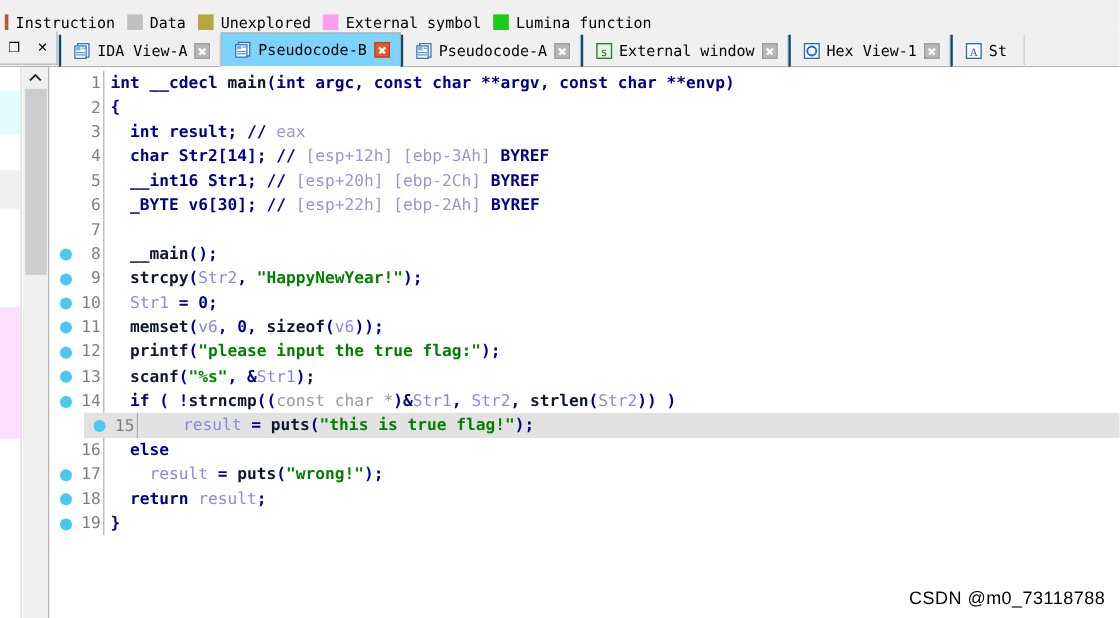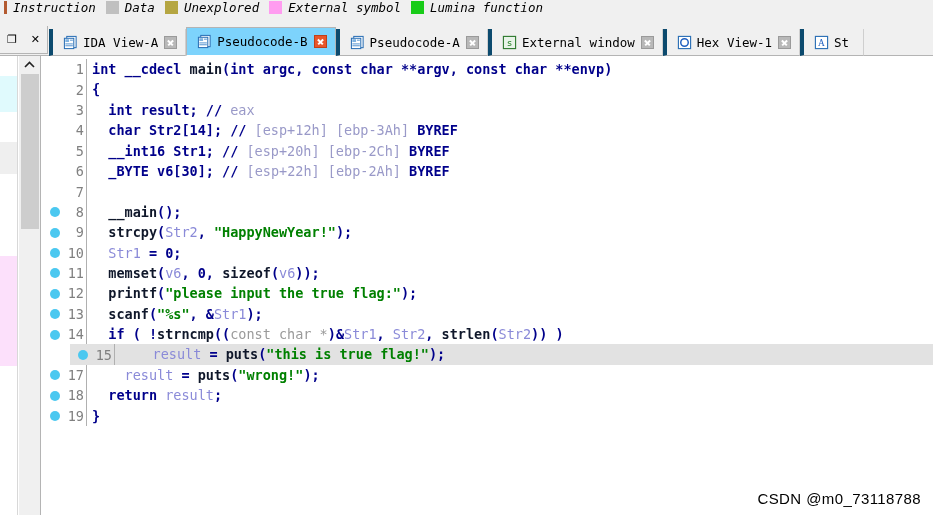--- a/index.html
+++ b/index.html
@@ -15,24 +15,23 @@
     -webkit-font-smoothing: none;
   }
 
   
   #legend-bar {
     position: absolute;
     left: 0; top: 0;
     width: 933px; height: 26px;
     background: #f0f0f0;
     display: flex;
-    align-items: flex-start;
+    align-items: flex-end;
     padding-left: 4px;
     box-sizing: border-box;
-    font-style: italic;
   }
   .legend-entry {
     display: flex;
     align-items: center;
     margin-right: 10px;
     white-space: nowrap;
   }
   .legend-swatch {
     width: 13px;
     height: 13px;
@@ -81,21 +80,21 @@
     height: 30px;
     display: flex;
     align-items: flex-end;
   }
   .tab {
     display: flex;
     align-items: center;
     height: 27px;
     padding: 0 8px 0 10px;
     background: #f0f0f0;
-    border-left: 4px solid #0c4a6e;
+    border-left: 2px solid #0c4a6e;
     border-right: 1px solid #cfcfcf;
     border-bottom: 1px solid #b4b4b4;
     box-sizing: border-box;
     white-space: nowrap;
   }
   .tab.active {
     background: #7dd3fc;
     height: 29px;
     border-bottom: 1px solid #ffffff;
     border-left: 1px solid #b4b4b4;
@@ -371,19 +370,20 @@
       <div class="code-row"><span class="line-no">6</span><span class="gutter-rule"></span><span class="code-text"><span class="tk-plain">  </span><span class="tk-kw">_BYTE </span><span class="tk-kw">v6</span><span class="tk-punct">[</span><span class="tk-num">30</span><span class="tk-punct">]; </span><span class="tk-kw">// </span><span class="tk-cmt">[esp+22h] [ebp-2Ah] </span><span class="tk-kw">BYREF</span></span></div>
       <div class="code-row"><span class="line-no">7</span><span class="gutter-rule"></span><span class="code-text"><span class="tk-plain"></span></span></div>
       <div class="code-row"><div class="bp-dot"></div><span class="line-no">8</span><span class="gutter-rule"></span><span class="code-text"><span class="tk-plain">  </span><span class="tk-fn">__main</span><span class="tk-punct">();</span></span></div>
       <div class="code-row"><div class="bp-dot"></div><span class="line-no">9</span><span class="gutter-rule"></span><span class="code-text"><span class="tk-plain">  </span><span class="tk-fn">strcpy</span><span class="tk-punct">(</span><span class="tk-var">Str2</span><span class="tk-punct">, </span><span class="tk-str">"HappyNewYear!"</span><span class="tk-punct">);</span></span></div>
       <div class="code-row"><div class="bp-dot"></div><span class="line-no">10</span><span class="gutter-rule"></span><span class="code-text"><span class="tk-plain">  </span><span class="tk-var">Str1</span><span class="tk-punct"> = </span><span class="tk-num">0</span><span class="tk-punct">;</span></span></div>
       <div class="code-row"><div class="bp-dot"></div><span class="line-no">11</span><span class="gutter-rule"></span><span class="code-text"><span class="tk-plain">  </span><span class="tk-fn">memset</span><span class="tk-punct">(</span><span class="tk-var">v6</span><span class="tk-punct">, </span><span class="tk-num">0</span><span class="tk-punct">, </span><span class="tk-fn">sizeof</span><span class="tk-punct">(</span><span class="tk-var">v6</span><span class="tk-punct">));</span></span></div>
       <div class="code-row"><div class="bp-dot"></div><span class="line-no">12</span><span class="gutter-rule"></span><span class="code-text"><span class="tk-plain">  </span><span class="tk-fn">printf</span><span class="tk-punct">(</span><span class="tk-str">"please input the true flag:"</span><span class="tk-punct">);</span></span></div>
       <div class="code-row"><div class="bp-dot"></div><span class="line-no">13</span><span class="gutter-rule"></span><span class="code-text"><span class="tk-plain">  </span><span class="tk-fn">scanf</span><span class="tk-punct">(</span><span class="tk-str">"%s"</span><span class="tk-punct">, &amp;</span><span class="tk-var">Str1</span><span class="tk-punct">);</span></span></div>
       <div class="code-row"><div class="bp-dot"></div><span class="line-no">14</span><span class="gutter-rule"></span><span class="code-text"><span class="tk-plain">  </span><span class="tk-kw">if</span><span class="tk-punct"> ( !</span><span class="tk-fn">strncmp</span><span class="tk-punct">((</span><span class="tk-cast">const char *</span><span class="tk-punct">)&amp;</span><span class="tk-var">Str1</span><span class="tk-punct">, </span><span class="tk-var">Str2</span><span class="tk-punct">, </span><span class="tk-fn">strlen</span><span class="tk-punct">(</span><span class="tk-var">Str2</span><span class="tk-punct">)) )</span></span></div>
       <div class="code-row highlight"><div class="bp-dot"></div><span class="line-no">15</span><span class="gutter-rule"></span><span class="code-text"><span class="tk-plain">    </span><span class="tk-var">result</span><span class="tk-punct"> = </span><span class="tk-fn">puts</span><span class="tk-punct">(</span><span class="tk-str">"this is true flag!"</span><span class="tk-punct">);</span></span></div>
+      <div class="code-row"><span class="line-no">16</span><span class="gutter-rule"></span><span class="code-text"><span class="tk-plain">  </span><span class="tk-kw">else</span></span></div>
       <div class="code-row"><div class="bp-dot"></div><span class="line-no">17</span><span class="gutter-rule"></span><span class="code-text"><span class="tk-plain">    </span><span class="tk-var">result</span><span class="tk-punct"> = </span><span class="tk-fn">puts</span><span class="tk-punct">(</span><span class="tk-str">"wrong!"</span><span class="tk-punct">);</span></span></div>
       <div class="code-row"><div class="bp-dot"></div><span class="line-no">18</span><span class="gutter-rule"></span><span class="code-text"><span class="tk-plain">  </span><span class="tk-kw">return </span><span class="tk-var">result</span><span class="tk-punct">;</span></span></div>
       <div class="code-row"><div class="bp-dot"></div><span class="line-no">19</span><span class="gutter-rule"></span><span class="code-text"><span class="tk-punct">}</span></span></div>
     </div>
 </div>
 
 <div id="watermark">CSDN @m0_73118788</div>
 
 </body></html>

